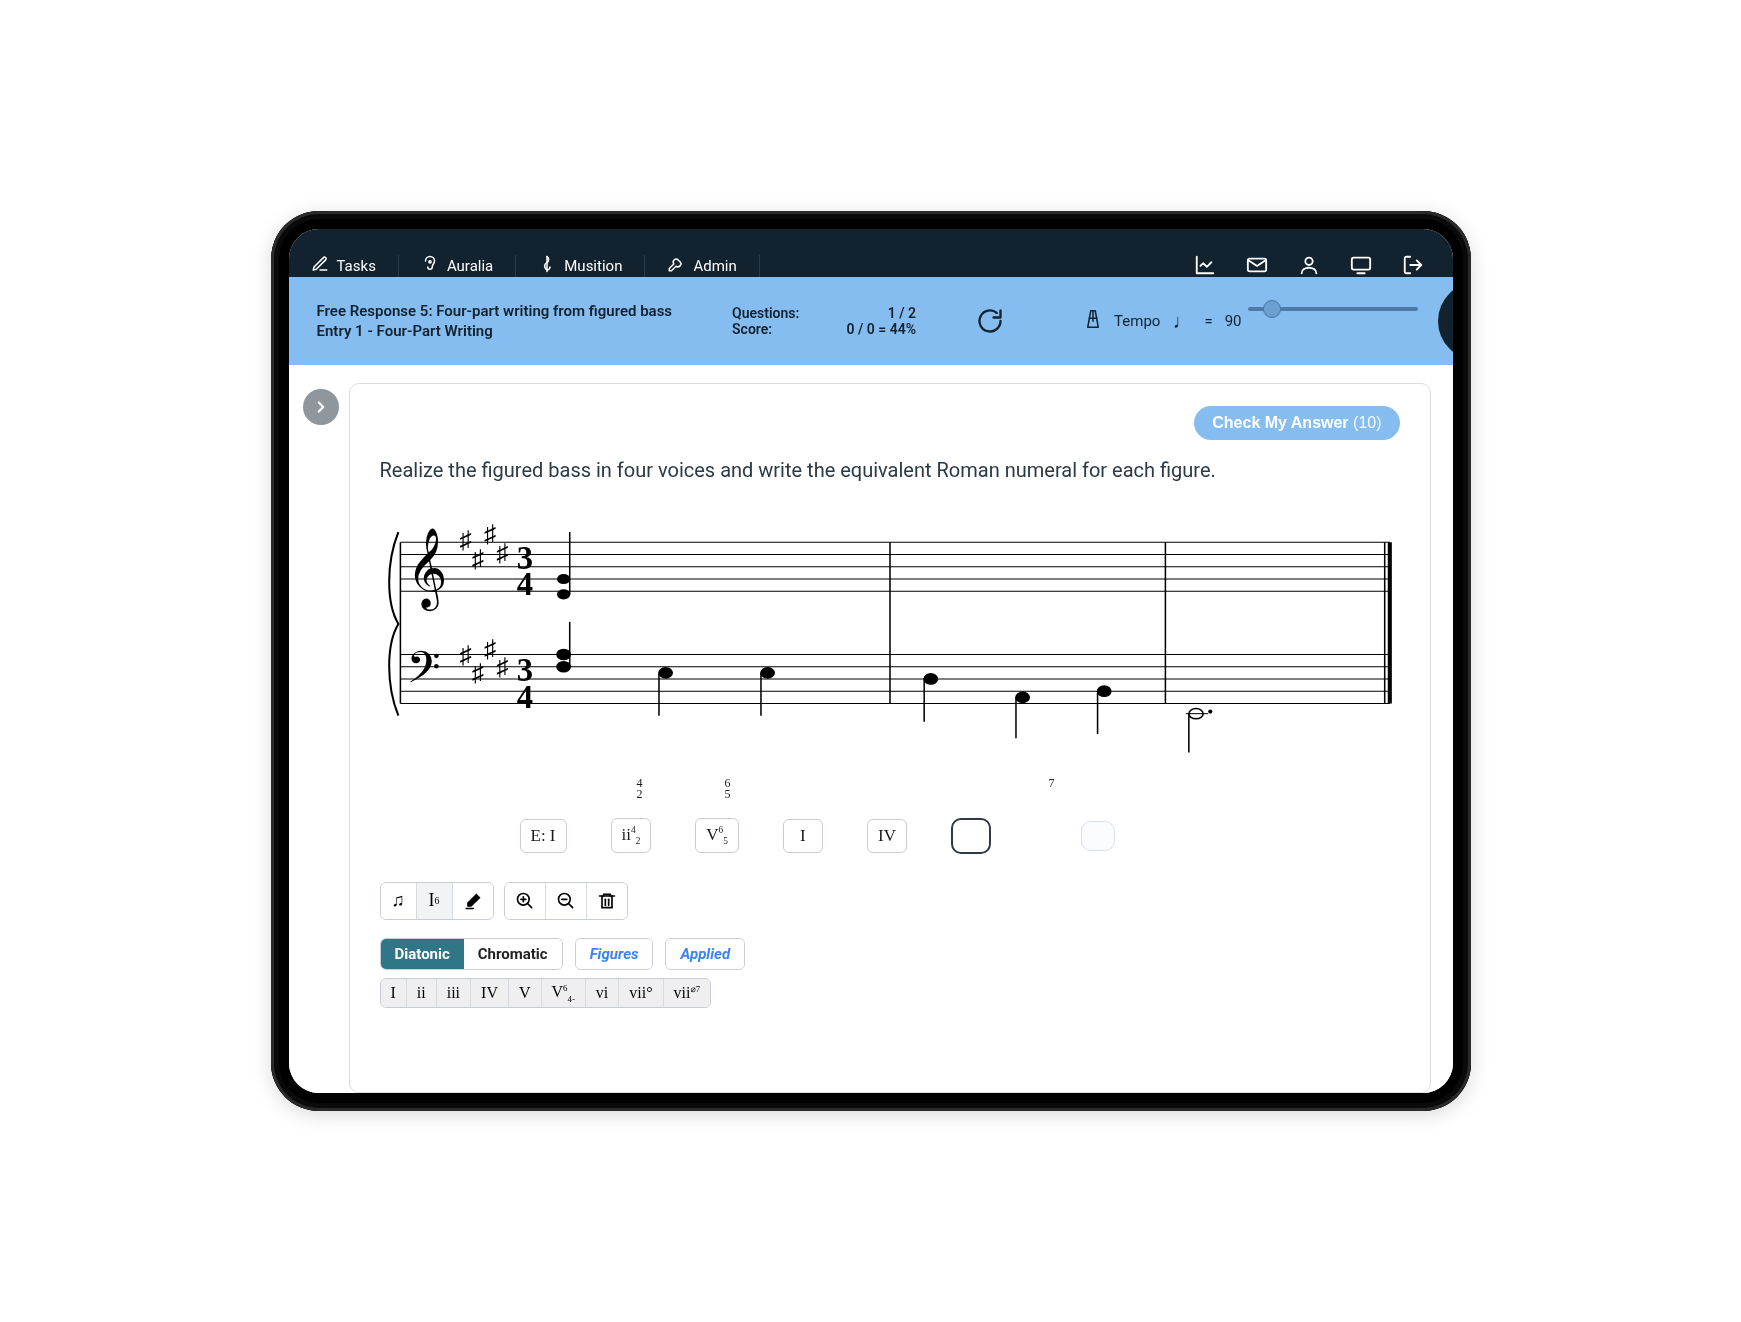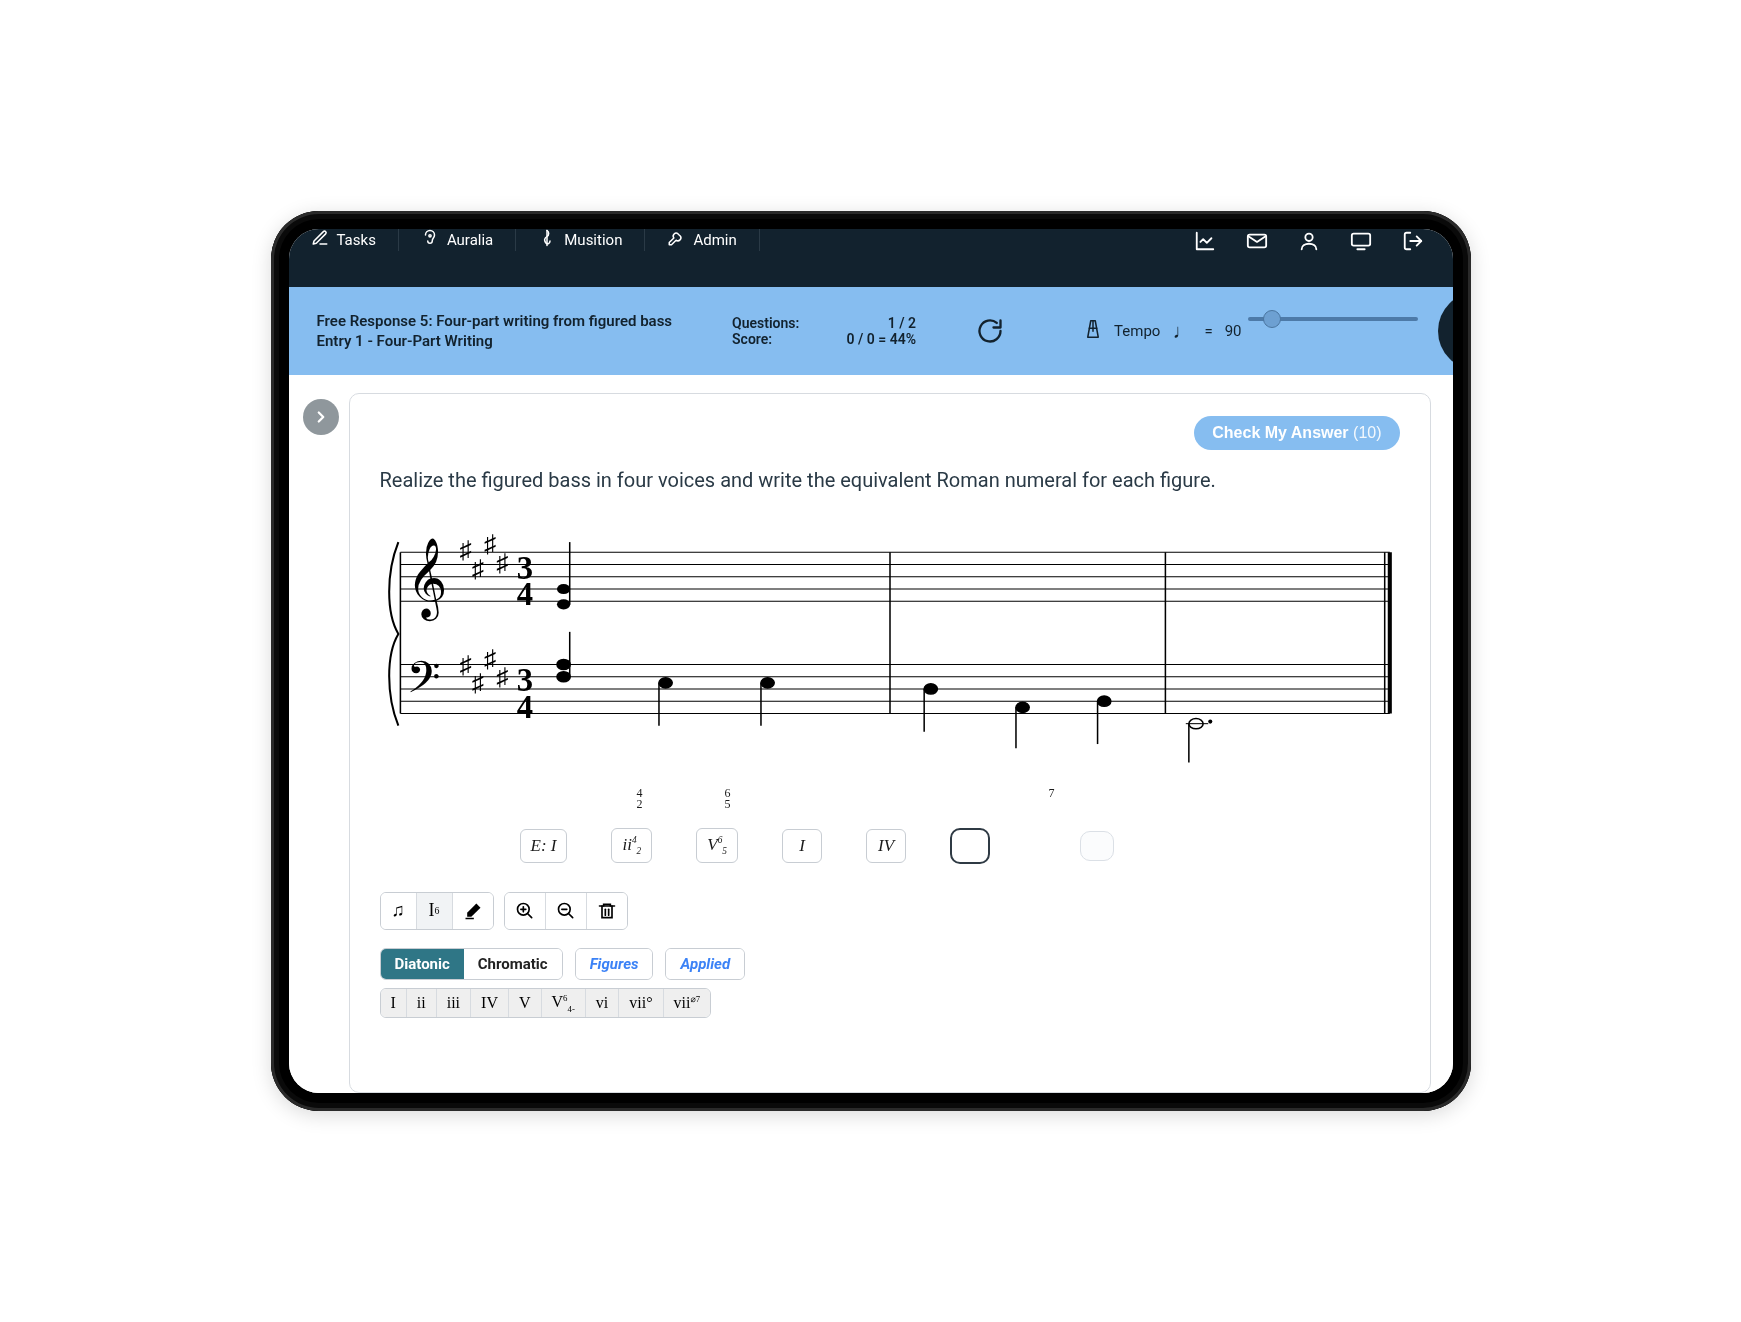--- a/index.html
+++ b/index.html
@@ -33,22 +33,22 @@
     overflow: hidden;
     display: flex;
     flex-direction: column;
     position: relative;
   }
 
   
   .topnav {
     background: #12222e;
     display: flex;
-    align-items: flex-start;
-    height: 58px;
+    align-items: flex-end;
+    height: 48px;
     flex: 0 0 auto;
   }
   .topnav .nav-tab {
     display: inline-flex;
     align-items: center;
     gap: 8px;
     padding: 0 22px;
     color: #fff;
     font-size: 15px;
     border-right: 1px solid #2a3a46;
@@ -209,21 +209,20 @@
 
   .rn-row {
     display:flex;
     gap: 44px;
     align-items:center;
     padding-left: 140px;
     margin-top: 18px;
     font-family: Georgia, "Times New Roman", serif;
     font-size: 17px;
     color:#1a1a1a;
-    font-style:italic;
   }
   .rn-box {
     border:1px solid #c8cdd3;
     border-radius:6px;
     padding: 6px 10px;
     min-width: 40px;
     text-align:center;
     background:#fff;
   }
   .rn-empty {

